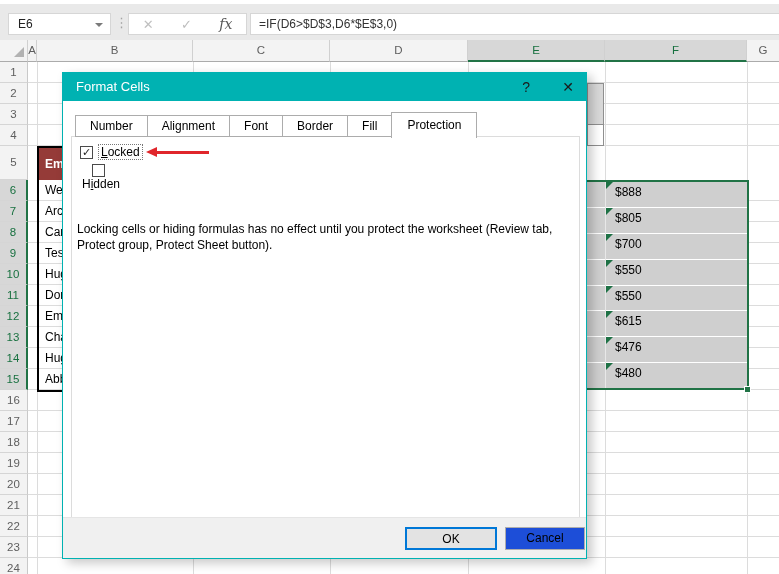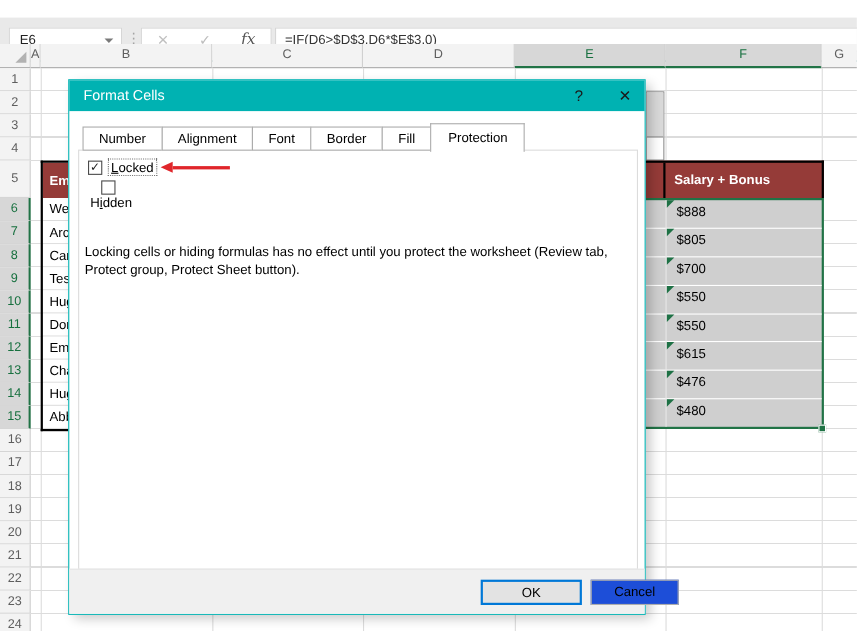--- a/index.html
+++ b/index.html
@@ -1,20 +1,20 @@
 <!DOCTYPE html>
 <html><head>
 <meta charset="utf-8">
 <style>
   * { margin:0; padding:0; box-sizing:border-box; }
   body { font-family:"Liberation Sans", sans-serif; }
   #screen { position:relative; width:779px; height:574px; background:#FFF; overflow:hidden; }
 
   
-  #fbar { position:absolute; left:0; top:16px; width:779px; height:40px; background:#E9E9E9; border-bottom:1px solid #0f766e; }
+  #fbar { position:absolute; left:0; top:4px; width:779px; height:40px; background:#E9E9E9; border-bottom:1px solid #0f766e; }
   #namebox { position:absolute; left:8px; top:9px; width:103px; height:22px; background:#FFF; border:1px solid #D6D6D6; font-size:12px; line-height:20px; padding-left:9px; color:#222; }
   #namebox .caret { position:absolute; right:7px; top:9px; width:0; height:0; border-left:4px solid transparent; border-right:4px solid transparent; border-top:4px solid #7A7A7A; }
   #fbar .dots { position:absolute; left:115px; top:11px; color:#A3A3A3; font-size:13px; letter-spacing:0; }
   #fxpanel { position:absolute; left:128px; top:9px; width:119px; height:22px; background:#FFF; border:1px solid #D6D6D6; display:flex; align-items:center; justify-content:space-around; }
   #fxpanel .x-ic { color:#C0C0C0; font-size:13px; }
   #fxpanel .ck-ic { color:#BDBDBD; font-size:13px; }
   #fxpanel .fx-ic { color:#565656; font-size:14px; font-style:italic; font-family:"DejaVu Serif", serif; }
   #finput { position:absolute; left:250px; top:9px; width:638px; height:22px; background:#FFF; border:1px solid #D6D6D6; font-size:12px; line-height:20px; padding-left:8px; color:#333; }
 
   
@@ -73,21 +73,21 @@
   #row-hidden { top:27px;flex-direction:column; }
   .ckbox { width:13px; height:13px; border:1px solid #4A4A4A; background:#FFF; font-size:11px; line-height:11px; text-align:center; color:#222; margin-right:5px; }
   .cklabel { font-size:12px; color:#000; padding:0 2px; }
   .cklabel.focused { border:1px dotted #777; }
   #arrow { display:flex; align-items:center; margin-left:3px; }
   #arrow .head { width:0; height:0; border-top:5px solid transparent; border-bottom:5px solid transparent; border-right:11px solid #E0262B; }
   #arrow .tail { width:52px; height:3px; background:#E0262B; }
   #desc { position:absolute; left:5px; top:45px; font-size:12px; line-height:15.5px; color:#000;margin-top:40px; }
   #desc div { white-space:nowrap; }
   #dlgfooter { position:absolute; left:0; bottom:0; width:100%; height:41px; background:#F0F0F0; border-top:1px solid #E5E5E5; }
-  .btn { position:absolute; top:454px; height:23px; font-size:12px; text-align:center; line-height:20px; color:#000;margin-left:32px; }
+  .btn { position:absolute; top:454px; height:23px; font-size:12px; text-align:center; line-height:20px; color:#000; }
   #ok-btn { left:342px; width:92px; background:#E3E3E3; border:2px solid #0078D7; }
   #cancel-btn { left:442px; width:80px; background:#1d4ed8; border:1px solid #ADADAD; line-height:21px; }
 </style>
 </head>
 <body>
 
 <div id="screen">
 
   <div id="fbar">
     <div id="namebox">
@@ -161,24 +161,20 @@
     <div class="cell">Cara</div>
     <div class="cell">Tess</div>
     <div class="cell">Hug</div>
     <div class="cell">Don</div>
     <div class="cell">Emr</div>
     <div class="cell">Cha</div>
     <div class="cell">Hug</div>
     <div class="cell">Abb</div>
   </div>
 
-  <div id="tableEF">
-    <div class="divider"></div>
-    <div class="lbl">Salary + Bonus</div>
-  </div>
 
   <div id="selection">
     <div class="selrows">
       <div class="srow">
           <span class="tri"></span>
           <span class="val">$888</span>
         </div>
       <div class="srow">
           <span class="tri"></span>
           <span class="val">$805</span>

